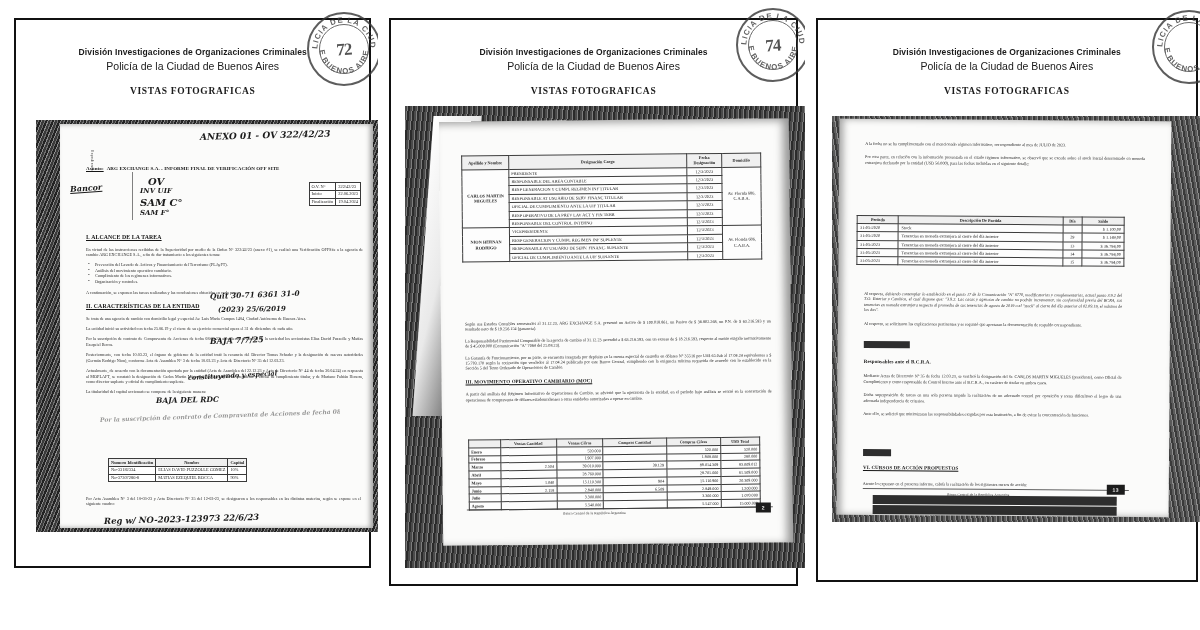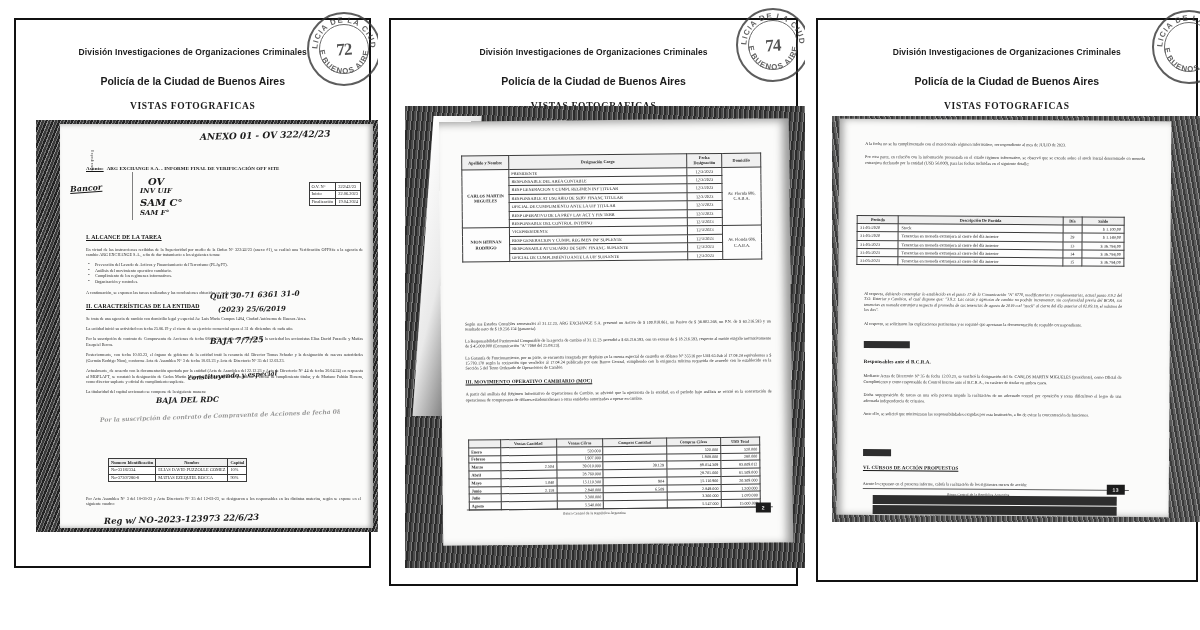--- a/index.html
+++ b/index.html
@@ -46,23 +46,23 @@
     text-align:center;
     color:#1a1a1a;
   }
   .hdr .l1{
     font-family:"Liberation Sans", sans-serif;
     font-size:8.5px;font-weight:700;letter-spacing:.1px;
     line-height:12px;
   }
   .hdr .l2{
     font-family:"Liberation Sans", sans-serif;
-    font-size:10.5px;font-weight:700;
+    font-size:10.5px;font-weight:400;
     line-height:14px;
-    margin-top:16px;
+    margin-top:1px;
   }
   .hdr .l3{
     font-family:"Liberation Serif", serif;
     font-size:9.5px;font-weight:700;letter-spacing:.7px;
     margin-top:13px;
   }
 
   
   .stamp{
     position:absolute;

